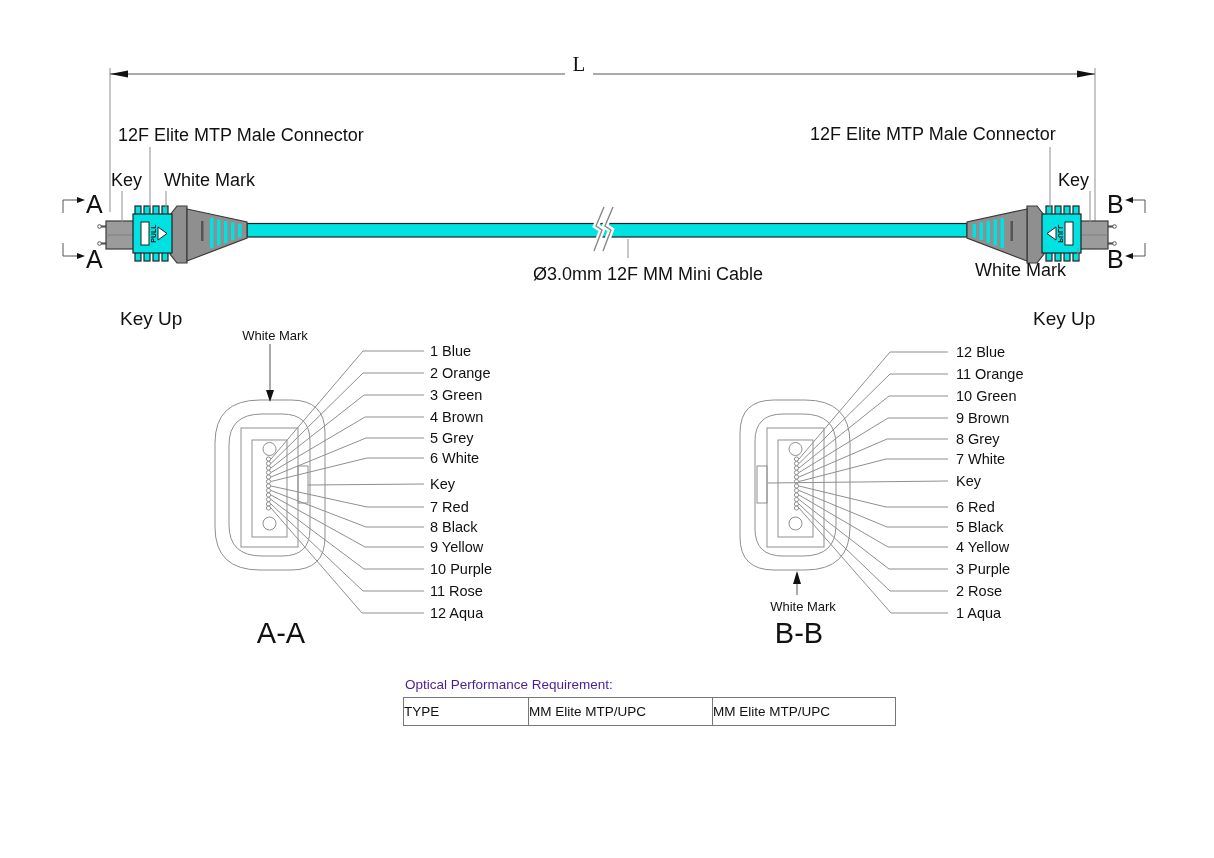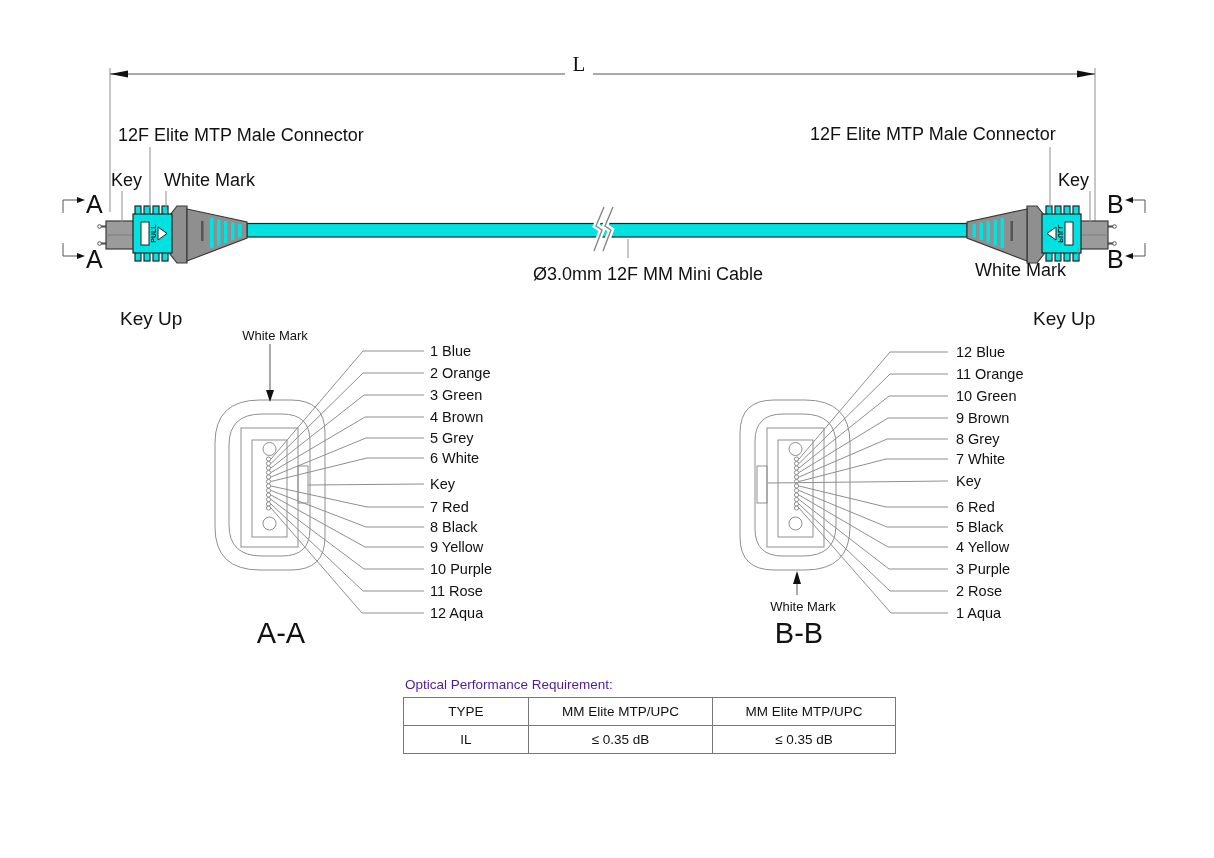--- a/index.html
+++ b/index.html
@@ -21,21 +21,21 @@
   .lbl-sm{font-size:13px;}
   .fiber{font-size:14.5px;}
   .sect{font-size:25px;}
   .keyup{font-size:19px;}
   .title-big{font-size:29px;}
   .perf-title{position:absolute;left:405px;top:677px;font-size:13.5px;
               font-family:"Liberation Sans",sans-serif;color:#4c1d95;}
   table.perf{position:absolute;left:403px;top:697px;width:492px;
              border-collapse:collapse;table-layout:fixed;
              font-family:"Liberation Sans",sans-serif;}
-  table.perf td{border:1px solid #777;height:27px;text-align:center;
+  table.perf td{border:1px solid #777;height:27px;text-align:left;
                 vertical-align:middle;font-size:13.5px;color:#111;padding:0;}
 </style>
 </head>
 <body>
 
 <div class="canvas">
 <svg width="1214" height="858" viewBox="0 0 1214 858">
   <defs>
 
     <g id="connector-side">
@@ -233,20 +233,15 @@
         <col style="width:125px">
         <col style="width:184px">
         <col style="width:183px">
       </colgroup>
   <tbody>
         <tr>
     <td>TYPE</td>
     <td>MM Elite MTP/UPC</td>
     <td>MM Elite MTP/UPC</td>
   </tr>
-  <tr>
-    <td>IL</td>
-    <td>≤ 0.35 dB</td>
-    <td>≤ 0.35 dB</td>
-  </tr>
 </tbody>
     </table>
 </div>
 
 </body></html>

